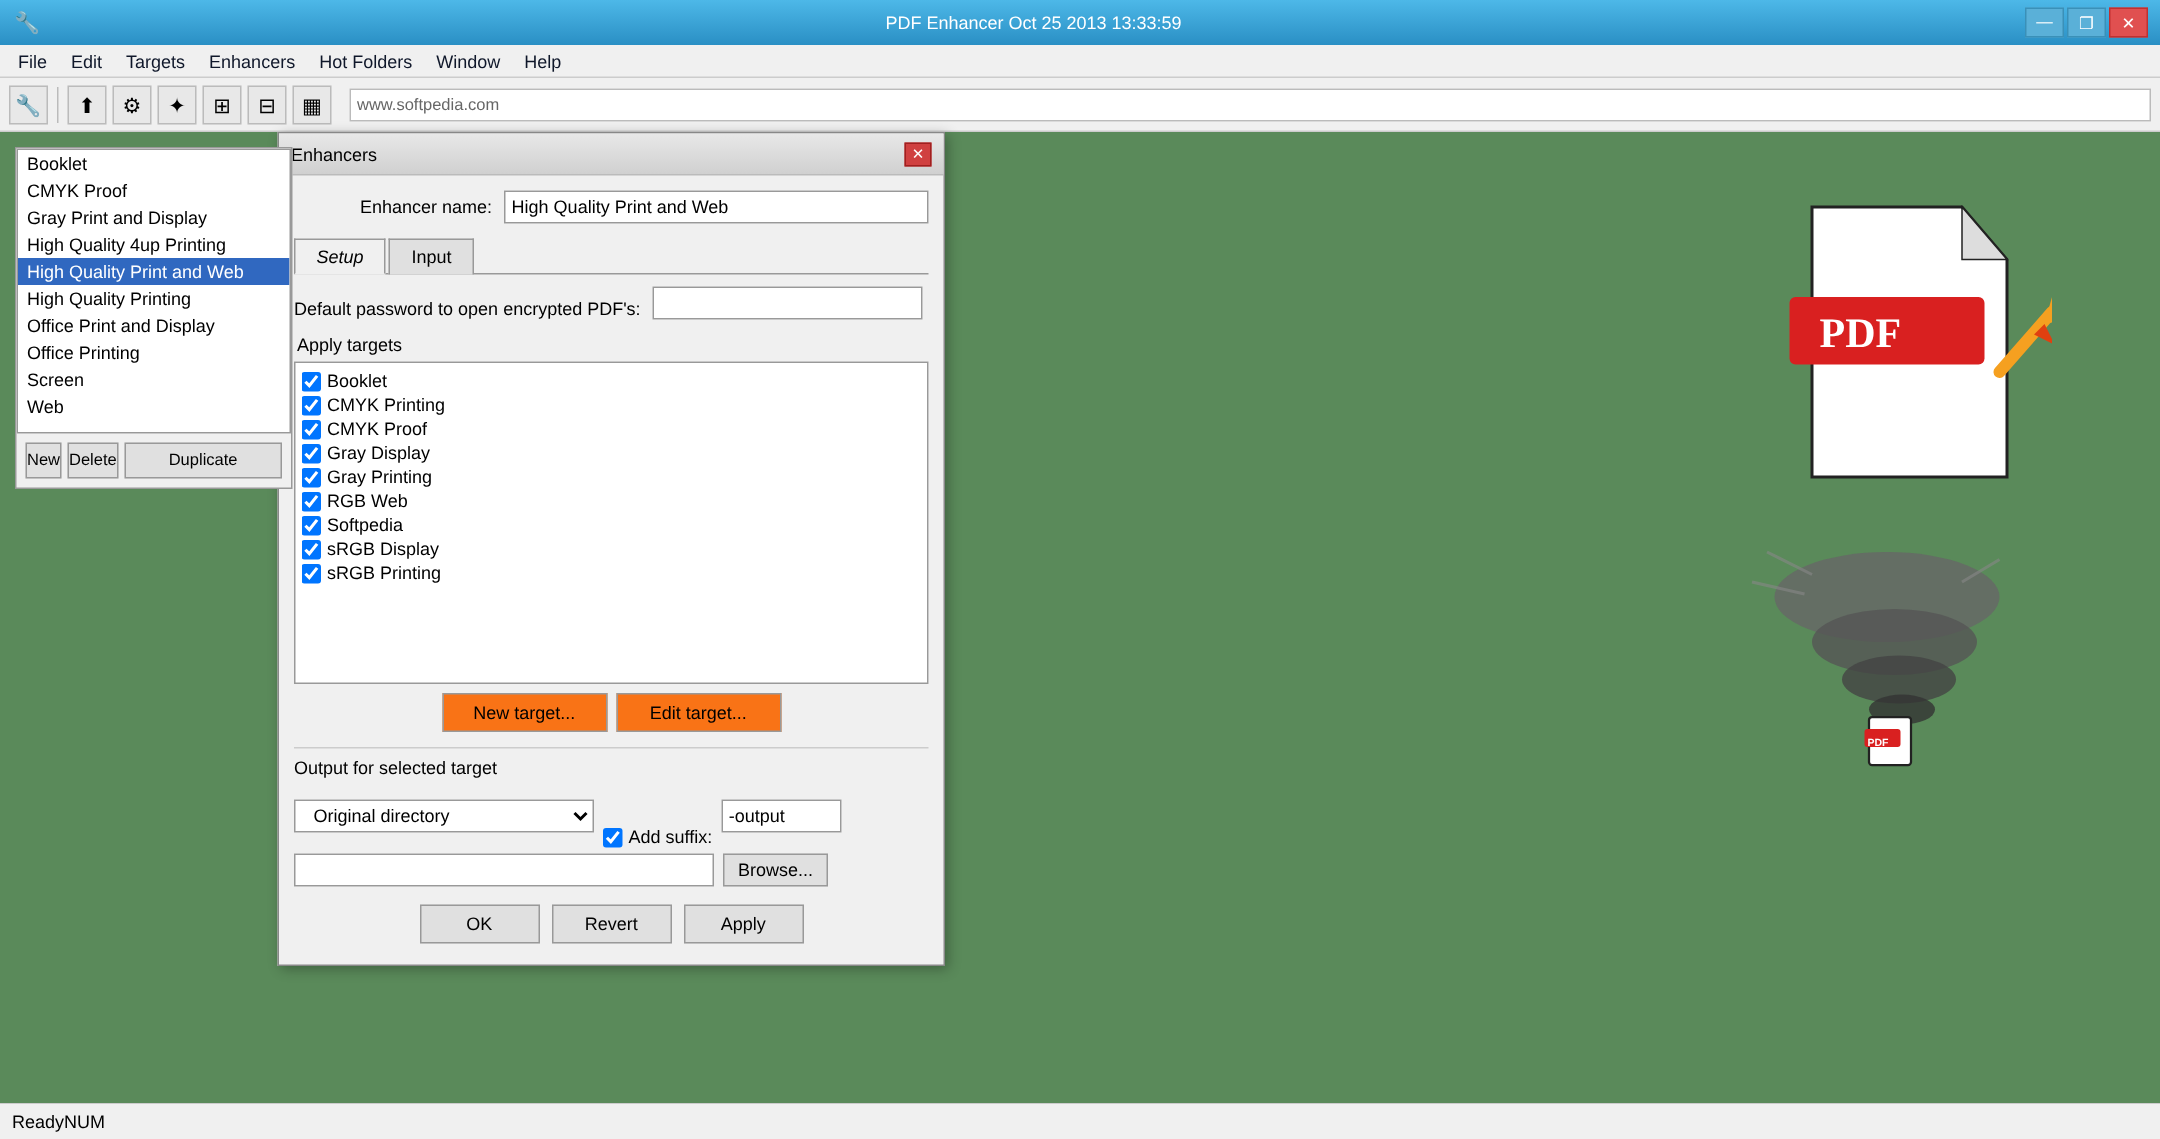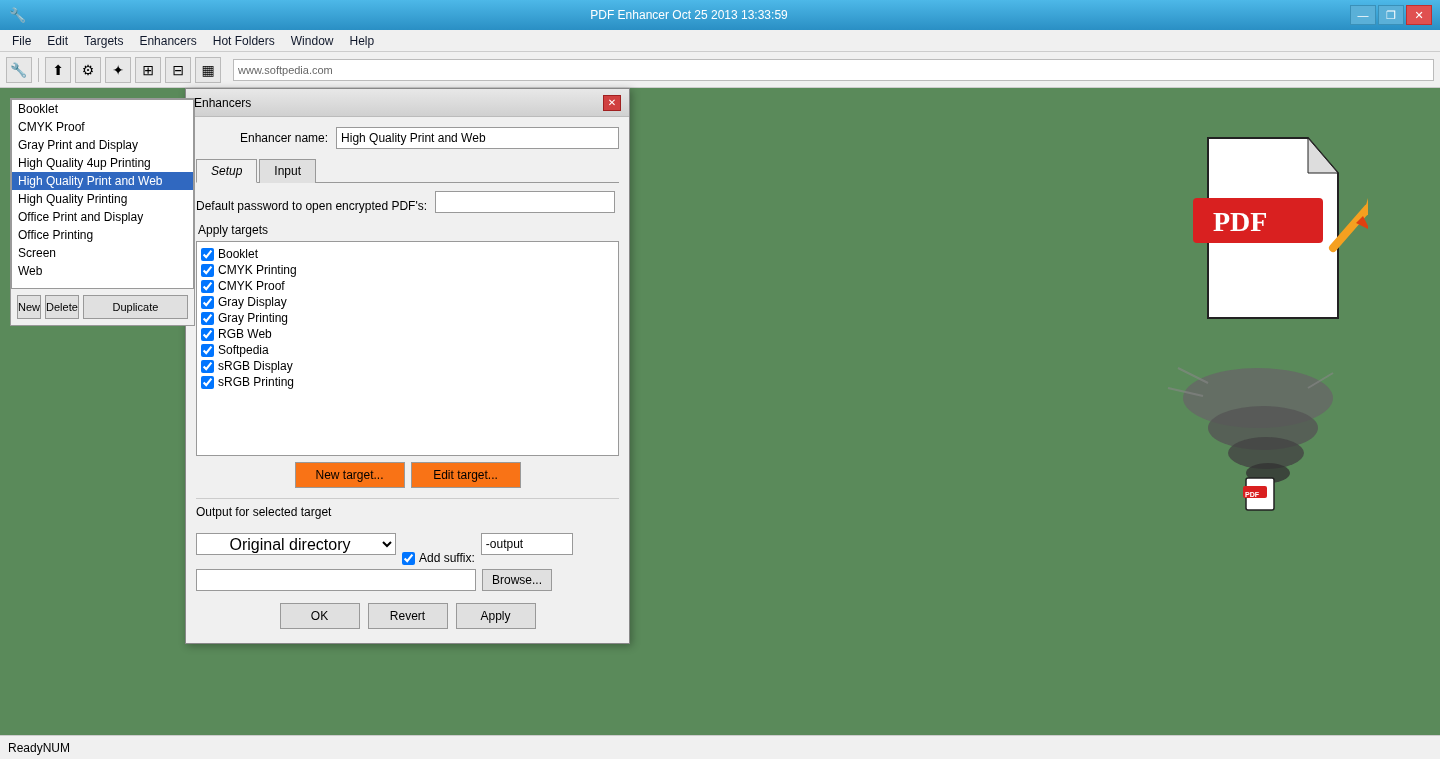--- a/index.html
+++ b/index.html
@@ -323,33 +323,32 @@
       display: flex;
       align-items: center;
       gap: 6px;
       margin-bottom: 4px;
     }
     .output-select {
       width: 200px;
       height: 22px;
       border: 1px solid #999;
       background: white;
-      font-size: 16px;
+      font-size: 12px;
       padding: 0 8px;
-      text-align: center;
     }
     .add-suffix-label {
       display: flex;
       align-items: center;
       gap: 4px;
       font-size: 12px;
       margin-top: 28px;
     }
     .suffix-input {
-      width: 92px;
+      width: 80px;
       height: 22px;
       border: 1px solid #999;
       padding: 2px 4px;
       font-size: 12px;
     }
     .browse-row {
       display: flex;
       align-items: center;
       gap: 6px;
     }

